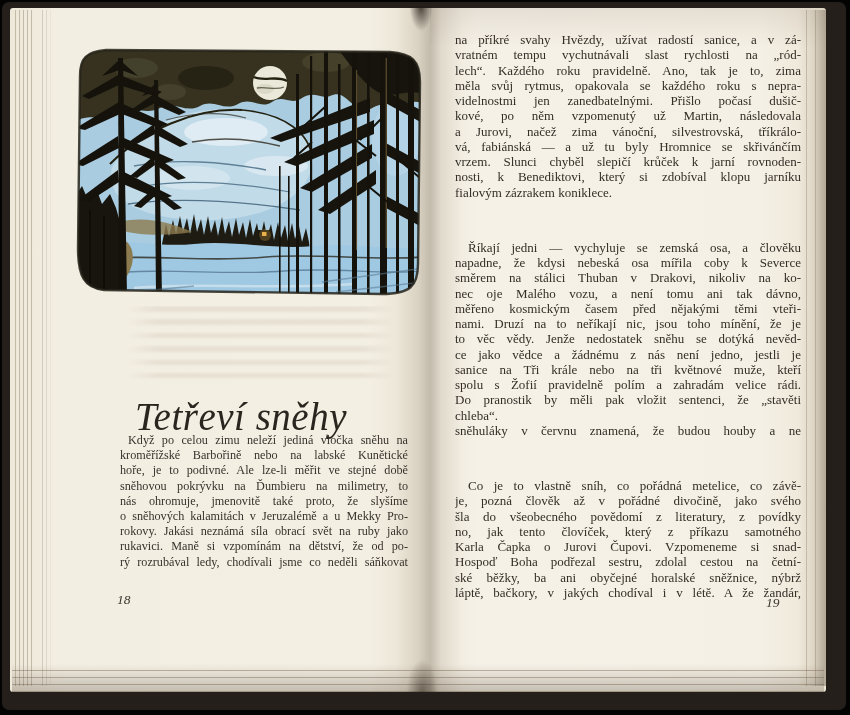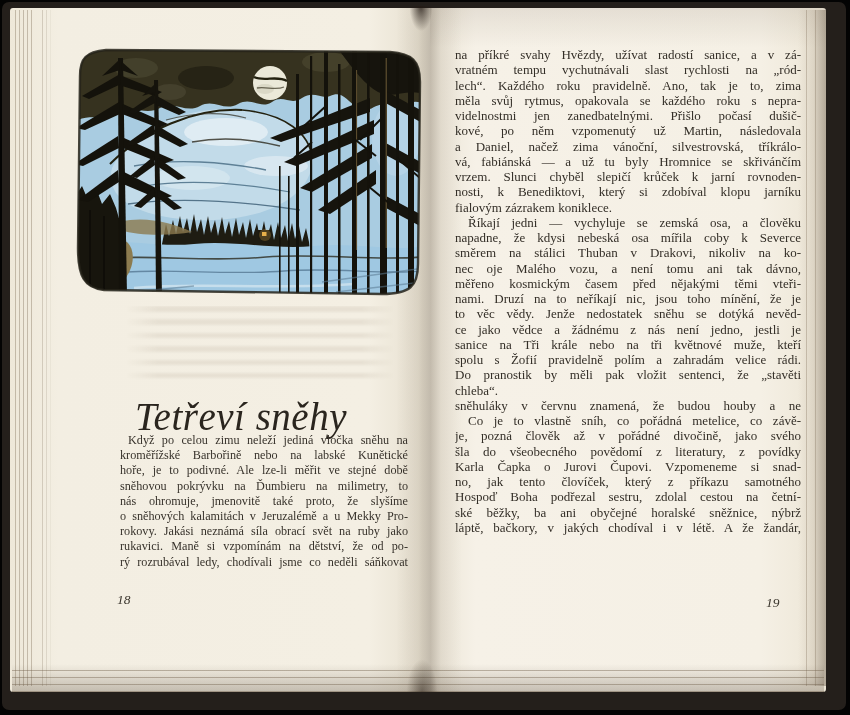--- a/index.html
+++ b/index.html
@@ -25,26 +25,26 @@
          background:radial-gradient(ellipse 55% 90% at 50% 100%,rgba(45,35,26,.5),rgba(45,35,26,0) 70%);}
   .illu{position:absolute;left:74px;top:46px;width:350px;height:252px;}
   .ghost{position:absolute;left:126px;top:306px;width:268px;height:80px;opacity:.5;filter:blur(1.3px);
          background:repeating-linear-gradient(to bottom,rgba(128,112,86,.22) 0 5.5px,rgba(128,112,86,0) 5.5px 13.4px);
          -webkit-mask-image:linear-gradient(to right,transparent,#000 12%,#000 88%,transparent);
          mask-image:linear-gradient(to right,transparent,#000 12%,#000 88%,transparent);}
   .chapter-title{position:absolute;left:119px;top:378px;width:300px;margin:16px;
          font-family:"Liberation Serif", serif;font-style:italic;font-weight:normal;
          font-size:39px;letter-spacing:.5px;color:#2a251e;}
   .body-left{position:absolute;left:120px;top:433px;width:288px;font-size:12.2px;color:#37322b;}
-  .body-right{position:absolute;left:455px;top:47px;width:346px;font-size:13px;color:#332e27;}
+  .body-right{position:absolute;left:455px;top:32px;width:346px;font-size:13px;color:#332e27;}
   .line{line-height:15.25px;height:15.25px;overflow:hidden;white-space:normal;
         text-align:justify;text-align-last:justify;}
   .body-left .line{line-height:15.2px;height:15.2px;}
   .jend{text-align-last:left;}
-  .indent{text-indent:13px;}
+  .indent{text-indent:13px;margin-top:40px;}
   .indent-sm{text-indent:8px;}
   .pagenum{position:absolute;font-style:italic;font-size:13.5px;color:#3b362e;}
   .pn-left{left:117px;top:592px;}
   .pn-right{left:766px;top:595px;}
   .shade-tr{position:absolute;left:430px;top:8px;width:396px;height:40px;
          background:linear-gradient(to bottom,rgba(80,62,46,.10),rgba(80,62,46,0));}
 </style>
 </head>
 <body>
 
@@ -201,42 +201,42 @@
 
   <div class="pagenum pn-left">18</div>
 
   <div class="body-right">
     <div class="line">na příkré svahy Hvězdy, užívat radostí sanice, a v zá-</div>
     <div class="line">vratném tempu vychutnávali slast rychlosti na „ród-</div>
     <div class="line">lech“. Každého roku pravidelně. Ano, tak je to, zima</div>
     <div class="line">měla svůj rytmus, opakovala se každého roku s nepra-</div>
     <div class="line">videlnostmi jen zanedbatelnými. Přišlo počasí dušič-</div>
     <div class="line">kové, po něm vzpomenutý už Martin, následovala</div>
-    <div class="line">a Daniel, načež zima vánoční, silvestrovská, tříkrálo-</div>
+    <div class="line">a Jurovi, načež zima vánoční, silvestrovská, tříkrálo-</div>
     <div class="line">vá, fabiánská — a už tu byly Hromnice se skřivánčím</div>
     <div class="line">vrzem. Slunci chyběl slepičí krůček k jarní rovnoden-</div>
     <div class="line">nosti, k Benediktovi, který si zdobíval klopu jarníku</div>
     <div class="line jend">fialovým zázrakem koniklece.</div>
     <div class="line indent">Říkají jedni — vychyluje se zemská osa, a člověku</div>
     <div class="line">napadne, že kdysi nebeská osa mířila coby k Severce</div>
     <div class="line">směrem na stálici Thuban v Drakovi, nikoliv na ko-</div>
     <div class="line">nec oje Malého vozu, a není tomu ani tak dávno,</div>
     <div class="line">měřeno kosmickým časem před nějakými těmi vteři-</div>
     <div class="line">nami. Druzí na to neříkají nic, jsou toho mínění, že je</div>
     <div class="line">to věc vědy. Jenže nedostatek sněhu se dotýká nevěd-</div>
     <div class="line">ce jako vědce a žádnému z nás není jedno, jestli je</div>
     <div class="line">sanice na Tři krále nebo na tři květnové muže, kteří</div>
     <div class="line">spolu s Žofií pravidelně polím a zahradám velice rádi.</div>
     <div class="line">Do pranostik by měli pak vložit sentenci, že „stavěti</div>
     <div class="line jend">chleba“.</div>
     <div class="line">sněhuláky v červnu znamená, že budou houby a ne</div>
     <div class="line indent">Co je to vlastně sníh, co pořádná metelice, co závě-</div>
     <div class="line">je, pozná člověk až v pořádné divočině, jako svého</div>
     <div class="line">šla do všeobecného povědomí z literatury, z povídky</div>
+    <div class="line">no, jak tento človíček, který z příkazu samotného</div>
     <div class="line">Karla Čapka o Jurovi Čupovi. Vzpomeneme si snad-</div>
-    <div class="line">no, jak tento človíček, který z příkazu samotného</div>
     <div class="line">Hospoď Boha podřezal sestru, zdolal cestou na četní-</div>
     <div class="line">ské běžky, ba ani obyčejné horalské sněžnice, nýbrž</div>
     <div class="line">láptě, bačkory, v jakých chodíval i v létě. A že žandár,</div>
   </div>
 
   <div class="pagenum pn-right">19</div>
 </div>
 
 </body></html>

